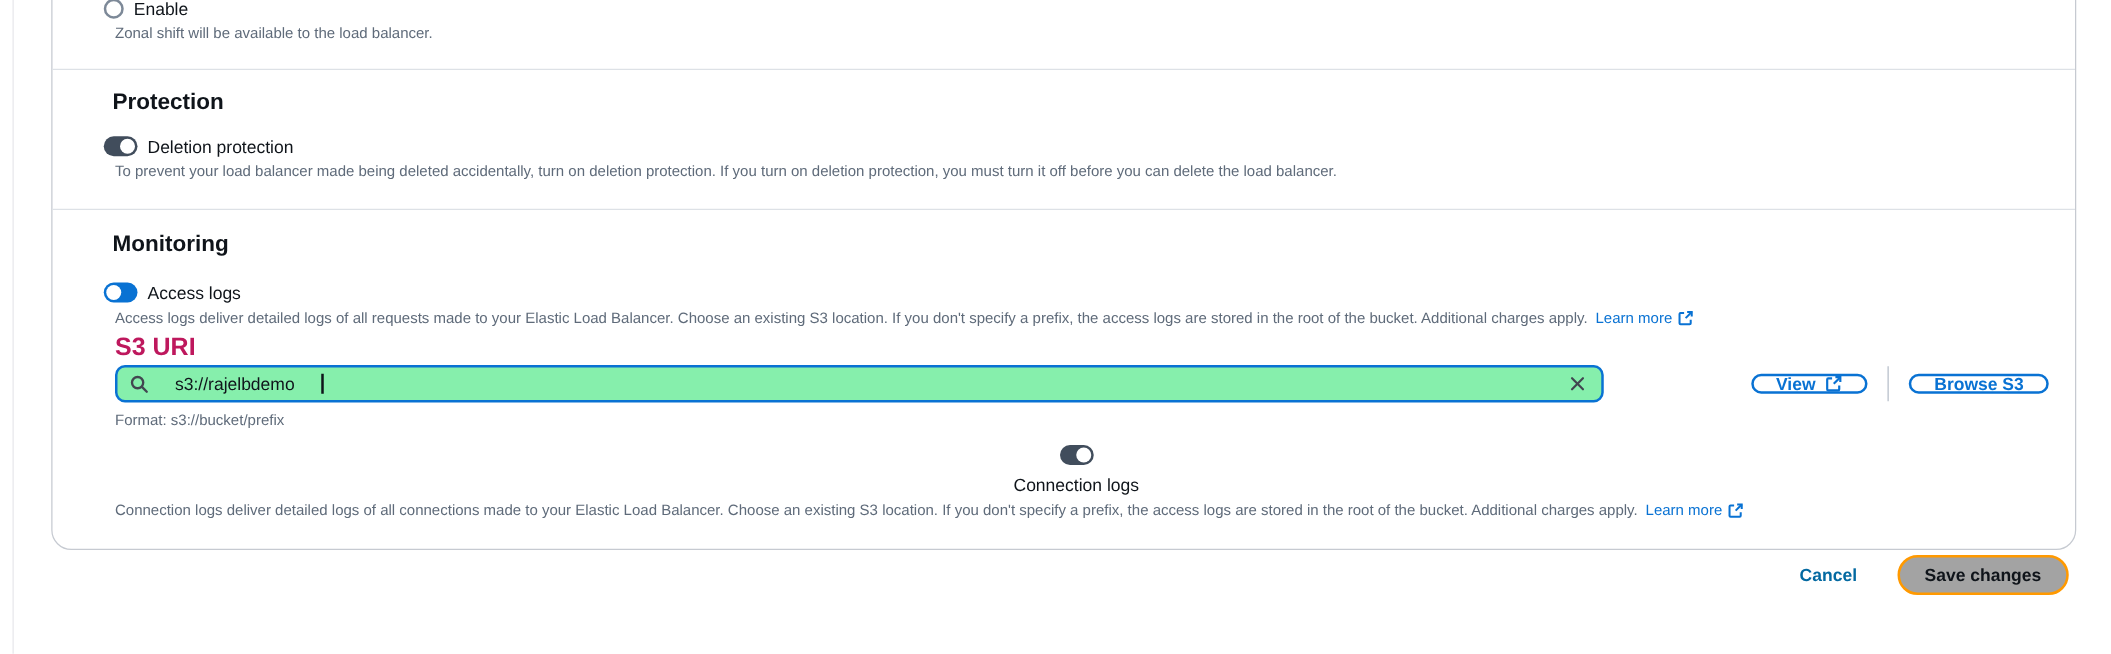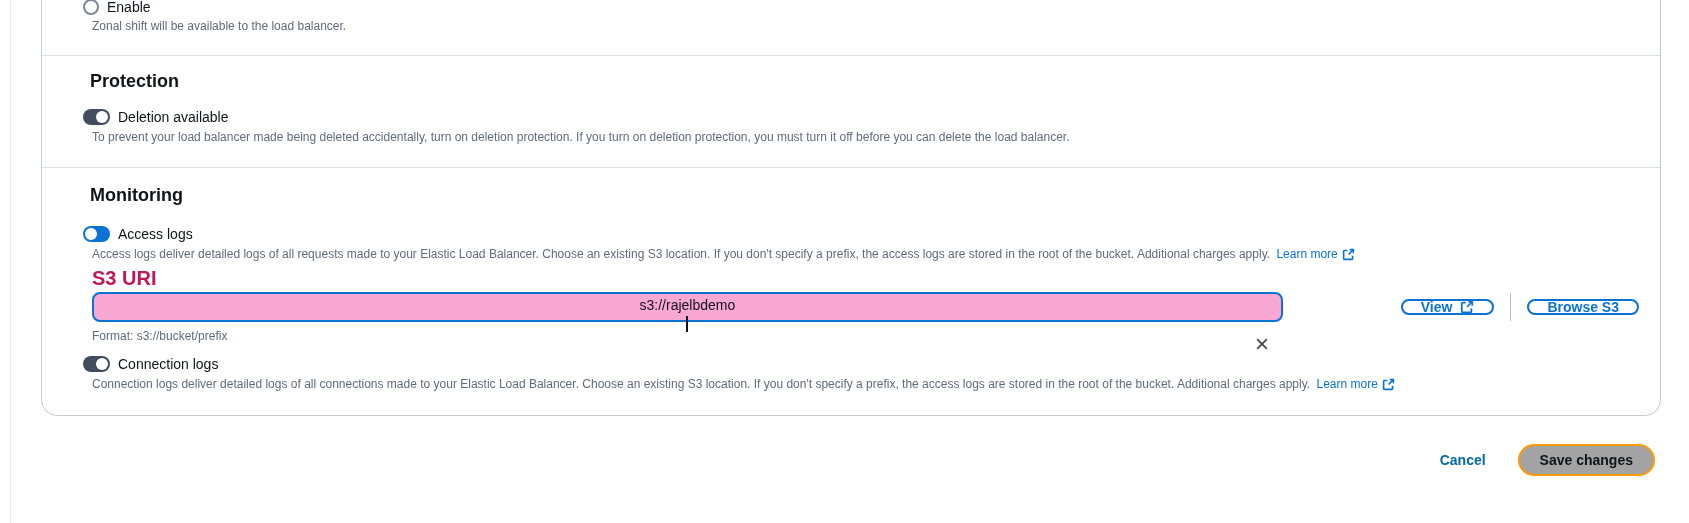--- a/index.html
+++ b/index.html
@@ -66,22 +66,22 @@
   }
   .learn-more svg { display: inline-block; vertical-align: -2px; }
 
   .field-label {
     margin-left: 29px; margin-top: 9px;
     font-size: 20px; line-height: 16px; font-weight: 700; color: #be185d;
   }
   .input-row { margin-left: 29px; margin-top: 6px; display: flex; align-items: center; }
   .s3-input {
     width: 1192px; height: 30px;
-    border: 2px solid #0972d3; border-radius: 8px; background: #f9a8d4;
-    display: flex; align-items: center; gap: 3px; padding: 0 10px; flex-direction: column;
+    border: 2px solid #0972d3; border-radius: 8px; background: #86efac;
+    display: flex; align-items: center; gap: 21px; padding: 0 10px;
   }
   .s3-input .value { font-size: 14px; color: #0f141a; white-space: nowrap; }
   .caret { width: 2px; height: 16px; background: #0f141a; flex: 0 0 auto; }
   .clear-btn {
     margin-left: auto; background: none; border: none; cursor: pointer;
     display: flex; align-items: center; padding: 2px;
   }
   .pill-btn {
     display: inline-flex; align-items: center; justify-content: center; gap: 8px;
     height: 16px; padding: 0 18px;
@@ -90,21 +90,21 @@
     font-family: "Liberation Sans", sans-serif;
     font-size: 14px; font-weight: 700; cursor: pointer; white-space: nowrap;
   }
   .view-btn { margin-left: 118px; }
   .btn-sep { width: 1px; height: 28px; background: #b6bec9; margin: 0 16px; }
 
   .format-hint {
     margin-left: 29px; margin-top: 7px;
     font-size: 12px; line-height: 14px; color: #5f6b7a;
   }
-  .row-connection { margin-top: 13px; }
+  .row-connection { margin-top: 13px; flex-direction: column; }
   .desc-connection { margin-top: 5px; }
 
   .footer {
     position: absolute; top: 444px; right: 34px;
     display: flex; align-items: center; gap: 32px;
   }
   .cancel-btn {
     background: none; border: none; cursor: pointer;
     color: #0369a1; font-size: 14px; font-weight: 700;
     font-family: "Liberation Sans", sans-serif;
@@ -133,21 +133,21 @@
   </div>
 
   <hr class="divider">
 
   <div class="section sec-protection">
     <h2 class="sec-heading">Protection</h2>
     <div class="control-row">
       <span class="toggle off">
           <span class="knob"></span>
         </span>
-      <span class="control-label">Deletion available</span>
+      <span class="control-label">Deletion protection</span>
     </div>
     <div class="desc">To prevent your load balancer made being deleted accidentally, turn on deletion protection. If you turn on deletion protection, you must turn it off before you can delete the load balancer.</div>
   </div>
 
   <hr class="divider">
 
   <div class="section sec-monitoring">
     <h2 class="sec-heading">Monitoring</h2>
 
     <div class="control-row row-access">

